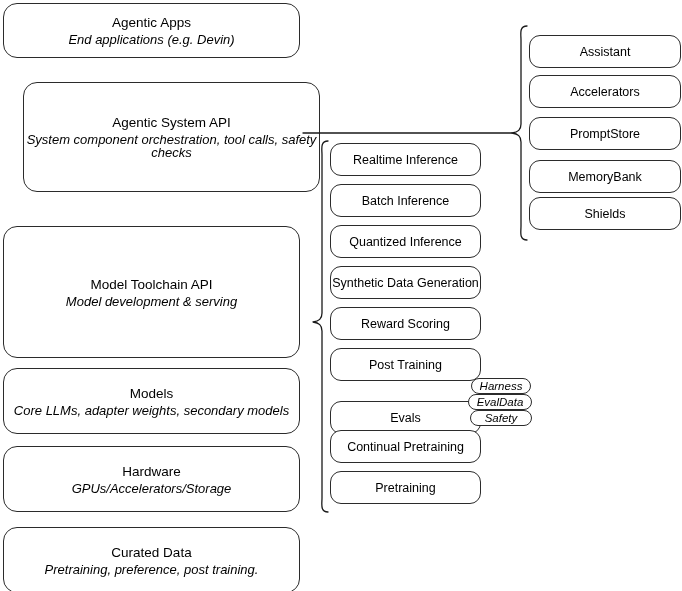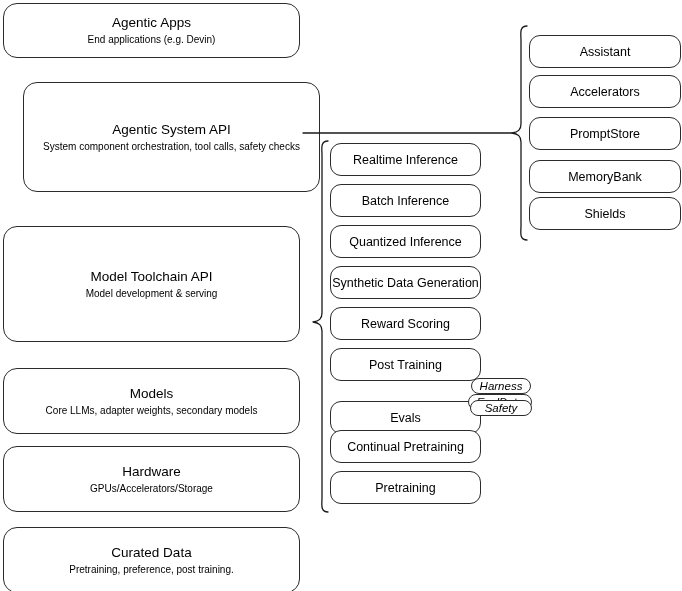--- a/index.html
+++ b/index.html
@@ -36,24 +36,25 @@
     border-radius: 14px;
     left: 3px;
     width: 297px;
   }
   .layer .title {
     font-size: 13.5px;
     line-height: 16px;
     color: #000;
   }
   .layer .subtitle {
-    font-size: 10px;
+    font-size: 13px;
     line-height: 13px;
     color: #000;
     margin-top: 2px;
+    font-style: italic;
   }
   
   .chip {
     border-radius: 11px;
     height: 33px;
     font-size: 12.5px;
     line-height: 14px;
     align-items: center;
   }
   .chip.mid {
@@ -126,21 +127,21 @@
   <div class="node layer" style="top:3px; height:55px;">
     <div class="title">Agentic Apps</div>
     <div class="subtitle">End applications (e.g. Devin)</div>
   </div>
 
   <div class="node layer" style="top:82px; height:110px;margin-left:20px;">
     <div class="title">Agentic System API</div>
     <div class="subtitle">System component orchestration, tool calls, safety checks</div>
   </div>
 
-  <div class="node layer" style="top:226px; height:116px;">
+  <div class="node layer" style="top:226px; height:132px;">
     <div class="title">Model Toolchain API</div>
     <div class="subtitle">Model development &amp; serving</div>
   </div>
 
   <div class="node layer" style="top:368px; height:66px;">
     <div class="title">Models</div>
     <div class="subtitle">Core LLMs, adapter weights, secondary models</div>
   </div>
 
   <div class="node layer" style="top:446px; height:66px;">
@@ -180,21 +181,21 @@
   <div class="node chip mid" style="top:471px;">
     <span>Pretraining</span>
   </div>
 
   <div class="tag" style="left:471px; top:378px; width:60px;">
     <span>Harness</span>
   </div>
   <div class="tag" style="left:468px; top:394px; width:64px;">
     <span>EvalData</span>
   </div>
-  <div class="tag" style="left:470px; top:400px; width:62px;">
+  <div class="tag" style="left:470px; top:410px; width:62px;">
     <span>Safety</span>
   </div>
 
   <div class="node chip right" style="top:35px;">
     <span>Assistant</span>
   </div>
   <div class="node chip right" style="top:75px;">
     <span>Accelerators</span>
   </div>
   <div class="node chip right" style="top:117px;">

